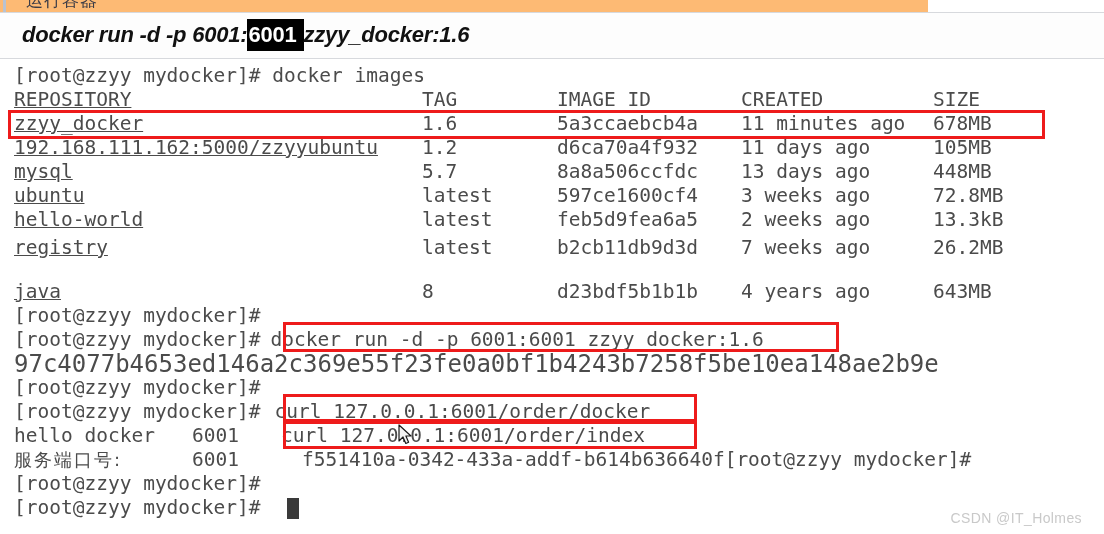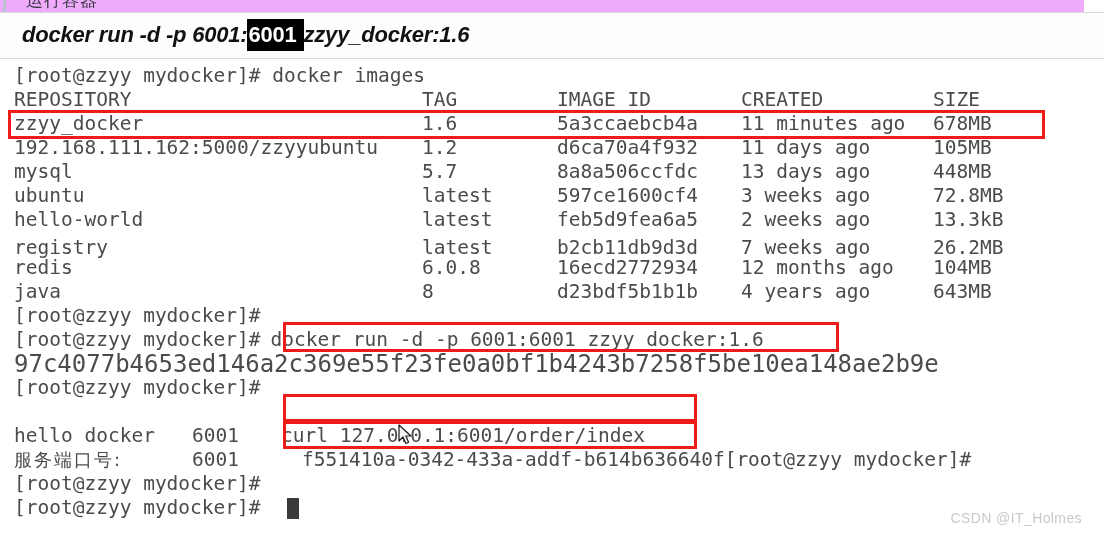--- a/index.html
+++ b/index.html
@@ -16,23 +16,23 @@
     width: 1104px;
     height: 534px;
     background: #ffffff;
     overflow: hidden;
   }
 
   
   .heading-strip {
     position: absolute;
     left: 0; top: 0;
-    width: 1084px; height: 12px;
+    width: 928px; height: 12px;
     overflow: hidden;
-    background: #f0abfc;
+    background: #fdba74;
   }
   .heading-strip .heading-text {
     position: absolute;
     left: 26px;
     top: -11px;
     font-family: "DejaVu Sans", sans-serif;
     font-size: 17px;
     color: #3c3c46;
     white-space: nowrap;
     letter-spacing: 1px;
@@ -112,21 +112,21 @@
   .line.cjk {
     font-family: "DejaVu Sans", sans-serif;
     font-size: 18px;
   }
   .col {
     display: inline-block;
     white-space: pre;
   }
 
   
-  .c-repo { width: 408px; }
+  .c-repo { width: 408px; text-decoration: underline; }
   .c-tag  { width: 135px; }
   .c-id   { width: 184px; }
   .c-crt  { width: 192px; }
   .c-size { width: 110px; }
 
   
   .redbox {
     position: absolute;
     border: 3px solid #ee1b1b;
     box-sizing: border-box;
@@ -188,32 +188,32 @@
     <div class="line" style="top:76px;"><span class="col c-repo">192.168.111.162:5000/zzyyubuntu</span><span class="col c-tag">1.2</span><span class="col c-id">d6ca70a4f932</span><span class="col c-crt">11 days ago</span><span class="col c-size">105MB</span></div>
 
     <div class="line" style="top:100px;"><span class="col c-repo">mysql</span><span class="col c-tag">5.7</span><span class="col c-id">8a8a506ccfdc</span><span class="col c-crt">13 days ago</span><span class="col c-size">448MB</span></div>
 
     <div class="line" style="top:124px;"><span class="col c-repo">ubuntu</span><span class="col c-tag">latest</span><span class="col c-id">597ce1600cf4</span><span class="col c-crt">3 weeks ago</span><span class="col c-size">72.8MB</span></div>
 
     <div class="line" style="top:148px;"><span class="col c-repo">hello-world</span><span class="col c-tag">latest</span><span class="col c-id">feb5d9fea6a5</span><span class="col c-crt">2 weeks ago</span><span class="col c-size">13.3kB</span></div>
 
     <div class="line" style="top:176px;"><span class="col c-repo">registry</span><span class="col c-tag">latest</span><span class="col c-id">b2cb11db9d3d</span><span class="col c-crt">7 weeks ago</span><span class="col c-size">26.2MB</span></div>
 
-    <div class="line" style="top:196px;"><span class="col c-repo">redis</span><span class="col c-tag">6.0.8</span><span class="col c-id">16ecd2772934</span><span class="col c-crt">12 months ago</span><span class="col c-size">104MB</span></div>
 
     <div class="line" style="top:220px;"><span class="col c-repo">java</span><span class="col c-tag">8</span><span class="col c-id">d23bdf5b1b1b</span><span class="col c-crt">4 years ago</span><span class="col c-size">643MB</span></div>
 
     <div class="line" style="top:244px;"><span>[root@zzyy mydocker]#</span></div>
 
     <div class="line" style="top:268px;"><span>[root@zzyy mydocker]#</span><span style="display:inline-block;width:10px;"></span><span>docker run -d -p 6001:6001 zzyy_docker:1.6</span></div>
 
     <div class="line" style="top:292px;font-size:24px;">97c4077b4653ed146a2c369e55f23fe0a0bf1b4243b7258f5be10ea148ae2b9e</div>
 
     <div class="line" style="top:316px;"><span>[root@zzyy mydocker]#</span></div>
 
+    <div class="line" style="top:340px;"><span>[root@zzyy mydocker]#</span><span style="display:inline-block;width:14px;"></span><span>curl 127.0.0.1:6001/order/docker</span></div>
 
     <div class="line" style="top:364px;"><span class="col" style="width:178px;">hello docker</span><span class="col" style="width:89px;">6001</span><span>curl 127.0.0.1:6001/order/index</span></div>
 
     <div class="line cjk" style="top:388px;"><span class="col" style="width:178px;letter-spacing:2px;">服务端口号:</span><span class="col" style="width:110px;font-family:'DejaVu Sans Mono',monospace;font-size:19.5px;">6001</span><span class="col" style="font-family:'DejaVu Sans Mono',monospace;font-size:19.5px;">f551410a-0342-433a-addf-b614b636640f</span><span class="col" style="font-family:'DejaVu Sans Mono',monospace;font-size:19.5px;">[root@zzyy mydocker]#</span></div>
 
     <div class="line" style="top:412px;"><span>[root@zzyy mydocker]#</span></div>
 
     <div class="line" style="top:436px;"><span>[root@zzyy mydocker]#</span></div>
     <div class="blockcursor" style="left:287px;top:438px;"></div>
 

